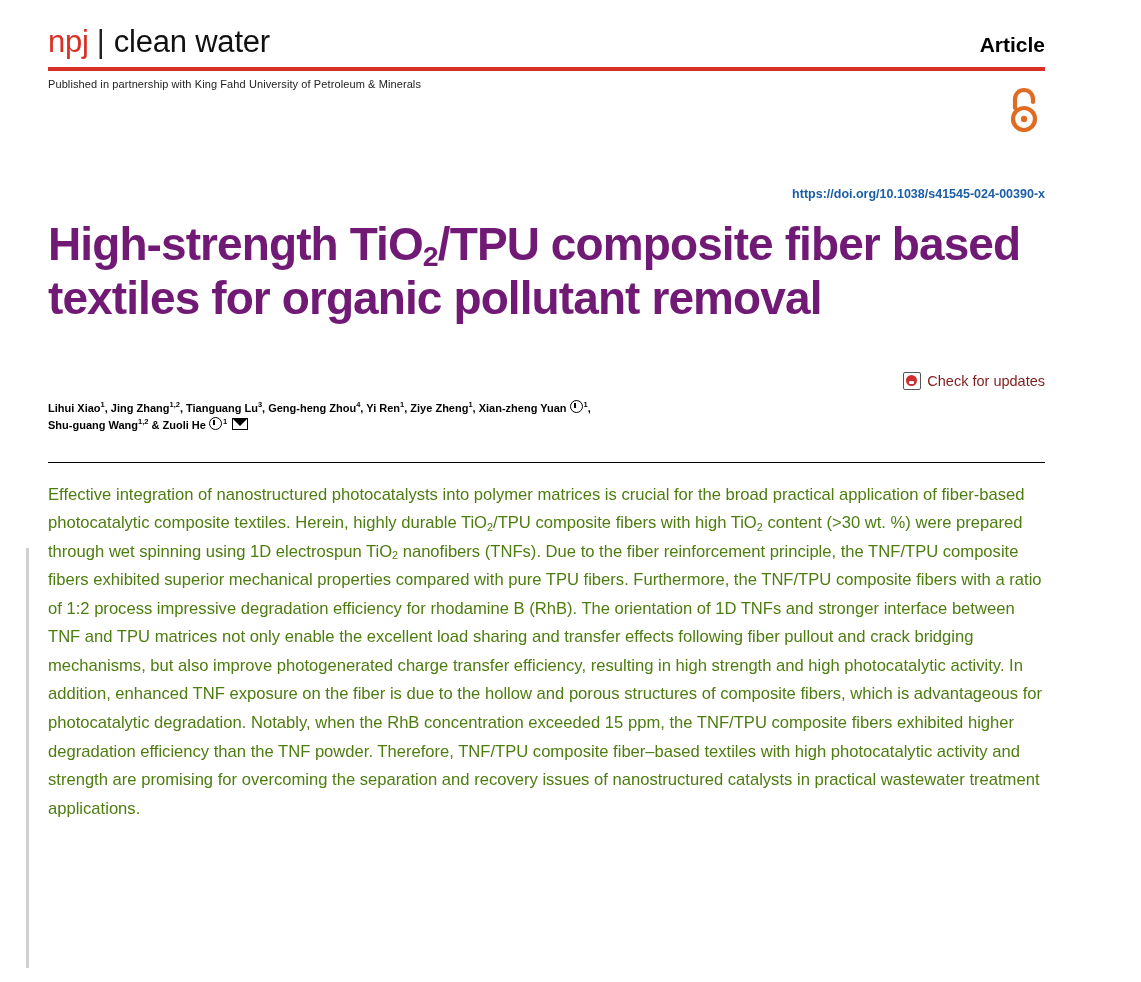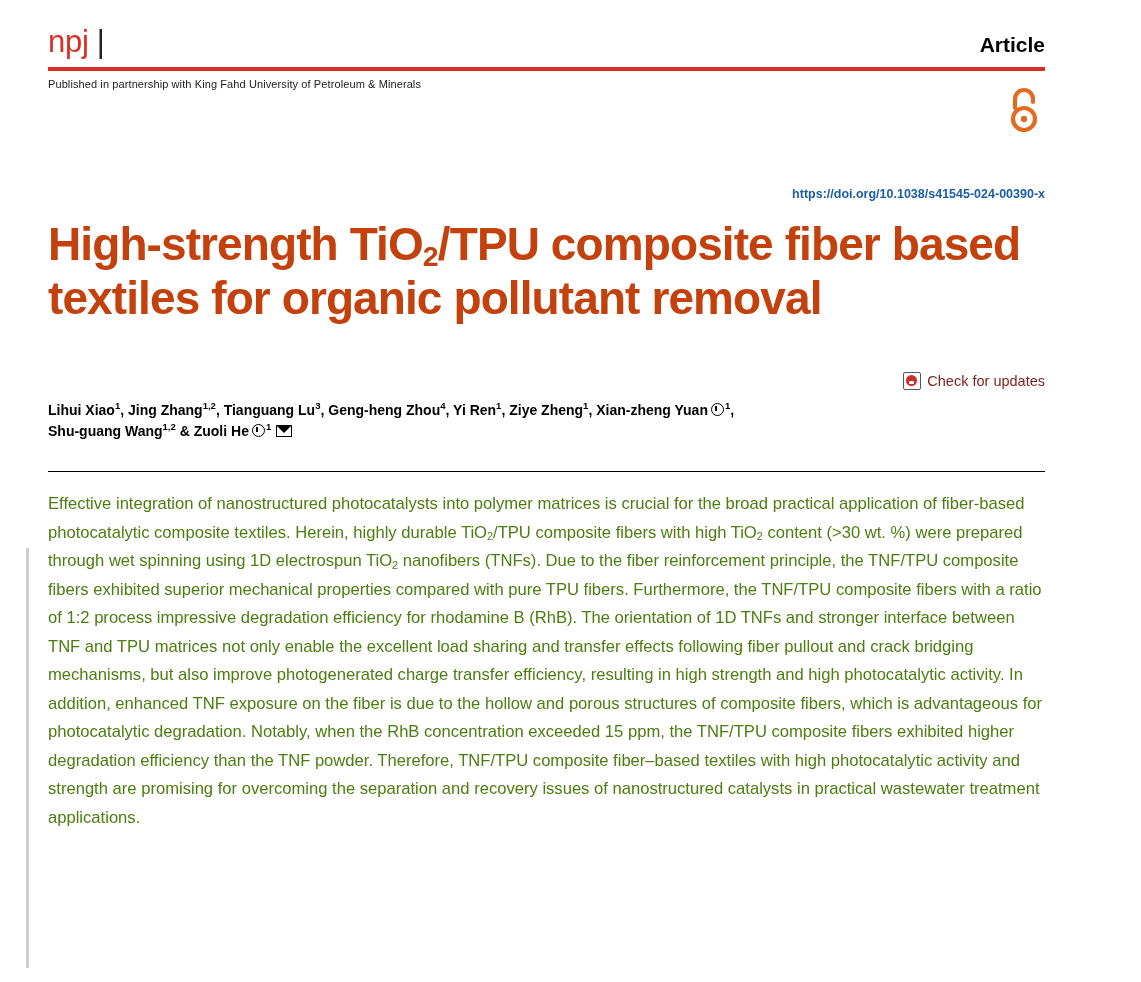--- a/index.html
+++ b/index.html
@@ -94,21 +94,21 @@
     text-decoration: none;
   }
 
   
   .title {
     margin-top: 16px;
     font-size: 46px;
     line-height: 1.17;
     font-weight: bold;
     letter-spacing: -0.9px;
-    color: #c2410c;
+    color: #701a75;
     max-width: 1020px;
   }
   .title sub {
     font-size: 0.62em;
     vertical-align: baseline;
     position: relative;
     bottom: -0.22em;
   }
 
   
@@ -145,21 +145,21 @@
     border-radius: 1px;
   }
   .cfu-text {
     font-size: 14.5px;
     color: #7f1d1d;
   }
 
   
   .authors {
     margin-top: 10px;
-    font-size: 14px;
+    font-size: 11px;
     font-weight: bold;
     line-height: 1.55;
     color: #000;
     max-width: 1050px;
   }
   .authors sup {
     font-size: 0.68em;
     vertical-align: super;
     line-height: 0;
   }
@@ -233,20 +233,21 @@
 </style>
 </head>
 <body>
 
 <div class="page">
 
   <div class="masthead">
     <div class="journal-logo">
       <span class="journal-npj">npj</span>
       <span class="journal-sep">|</span>
+      <span class="journal-name">clean water</span>
     </div>
     <div class="article-type">Article</div>
   </div>
 
   <div class="rule-red"></div>
 
   <div class="partner-row">
     <div class="partner-line">Published in partnership with King Fahd University of Petroleum &amp; Minerals</div>
     <svg class="oa-icon" viewBox="0 0 34 46" aria-hidden="true">
       <path d="M8 22 V13 a9 9 0 0 1 18 0 v3" fill="none" stroke="#e06c22" stroke-width="4.2" stroke-linecap="round"></path>

